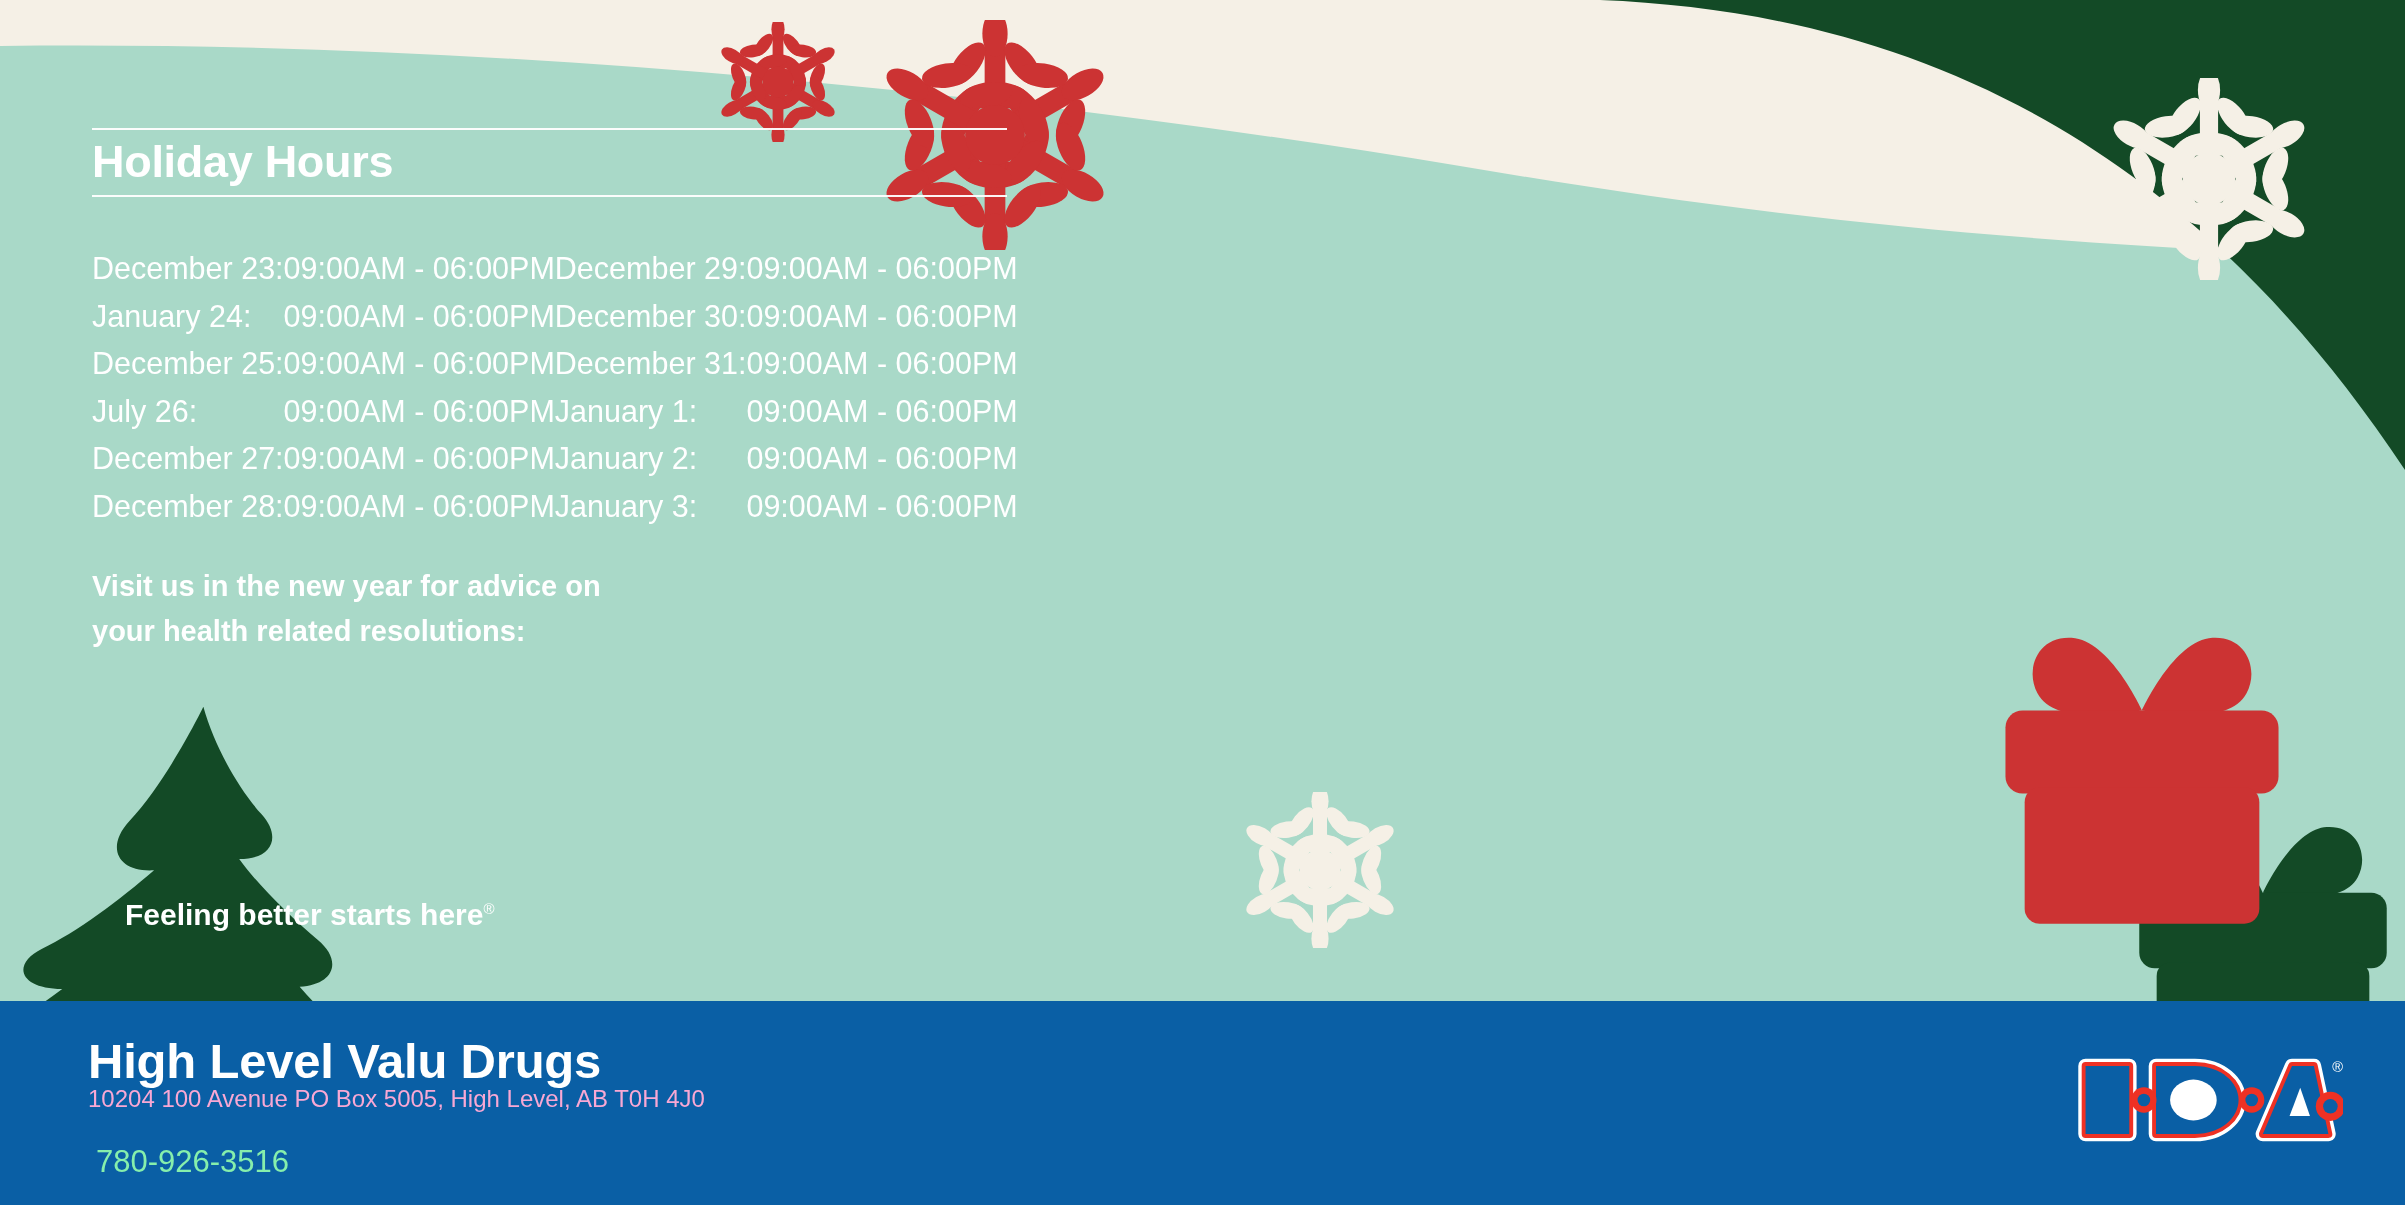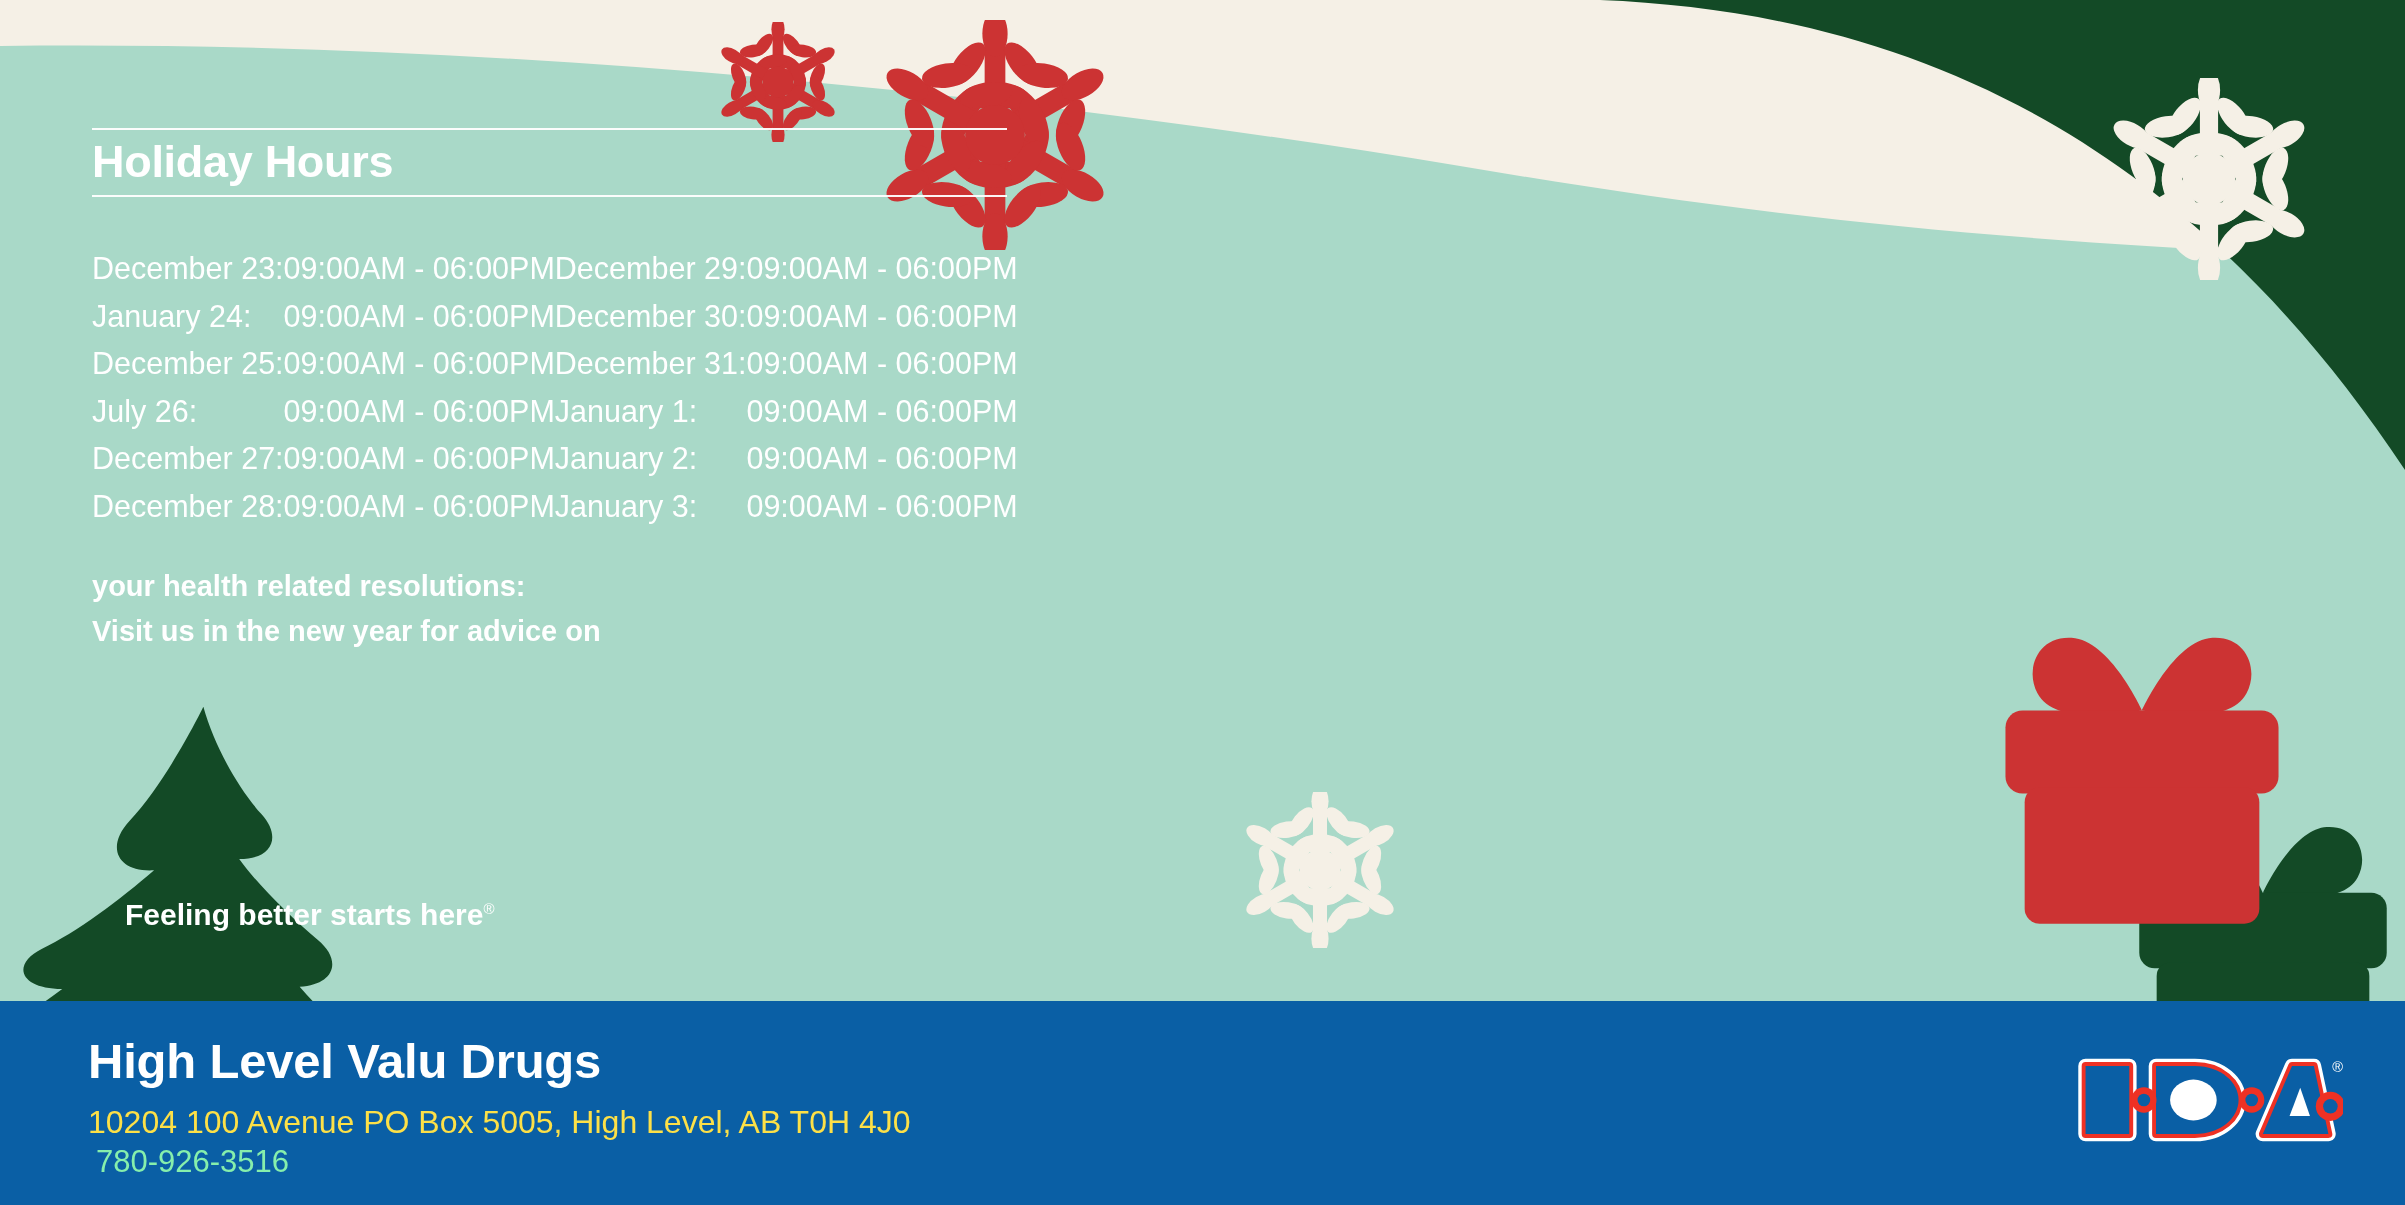--- a/index.html
+++ b/index.html
@@ -121,23 +121,23 @@
     top: 32px;
     color: #ffffff;
     font-size: 49px;
     font-weight: bold;
     letter-spacing: -0.2px;
     white-space: nowrap;
   }
   #store-address {
     position: absolute;
     left: 88px;
-    top: 103px;
-    color: #fde047;
-    font-size: 32px;
+    top: 84px;
+    color: #f9a8d4;
+    font-size: 24px;
     white-space: nowrap;
   }
   #store-phone {
     position: absolute;
     left: 96px;
     top: 143px;
     color: #86efac;
     font-size: 31px;
     white-space: nowrap;
   }
@@ -284,22 +284,22 @@
           <td class="d-label">December 28:</td>
           <td class="d-time">09:00AM - 06:00PM</td>
           <td class="d-label">January 3:</td>
           <td class="d-time">09:00AM - 06:00PM</td>
         </tr>
       </tbody>
     </table>
   </div>
 
   <div id="visit-text">
+    <div>Visit us in the new year for advice on</div>
     <div>your health related resolutions:</div>
-    <div>Visit us in the new year for advice on</div>
   </div>
 
   <div id="tagline"><span>Feeling better starts here</span><sup>®</sup></div>
 
 
   <div id="footer">
     <div id="store-name">High Level Valu Drugs</div>
     <div id="store-address">10204 100 Avenue PO Box 5005, High Level, AB  T0H 4J0</div>
     <div id="store-phone">780-926-3516</div>
 

